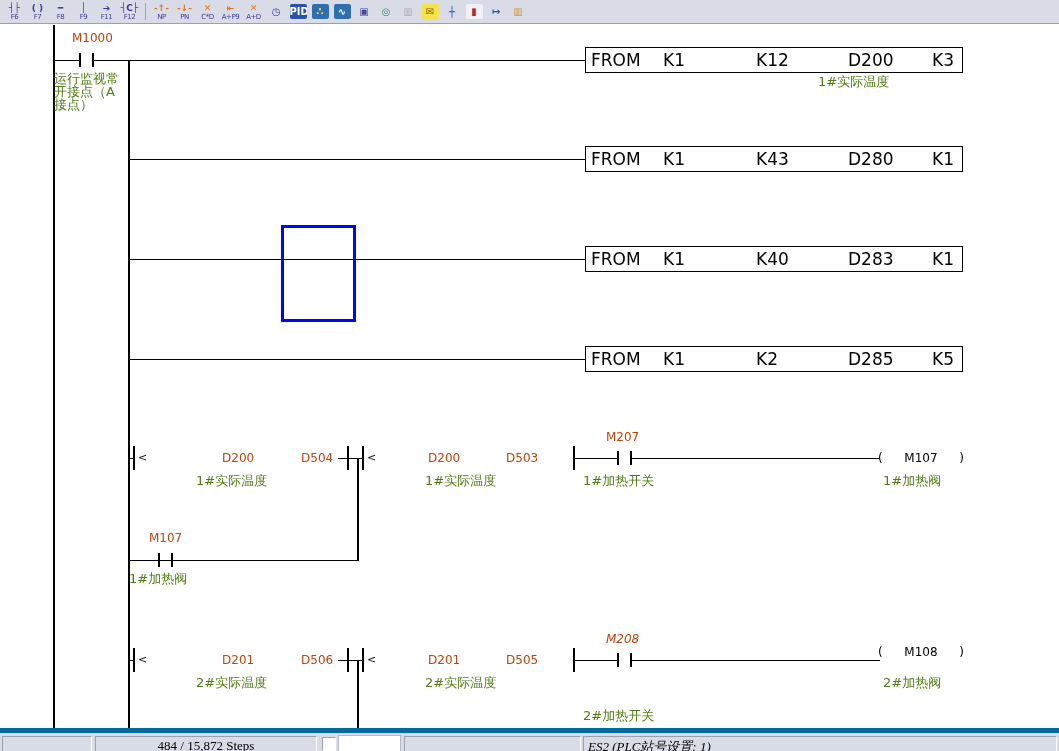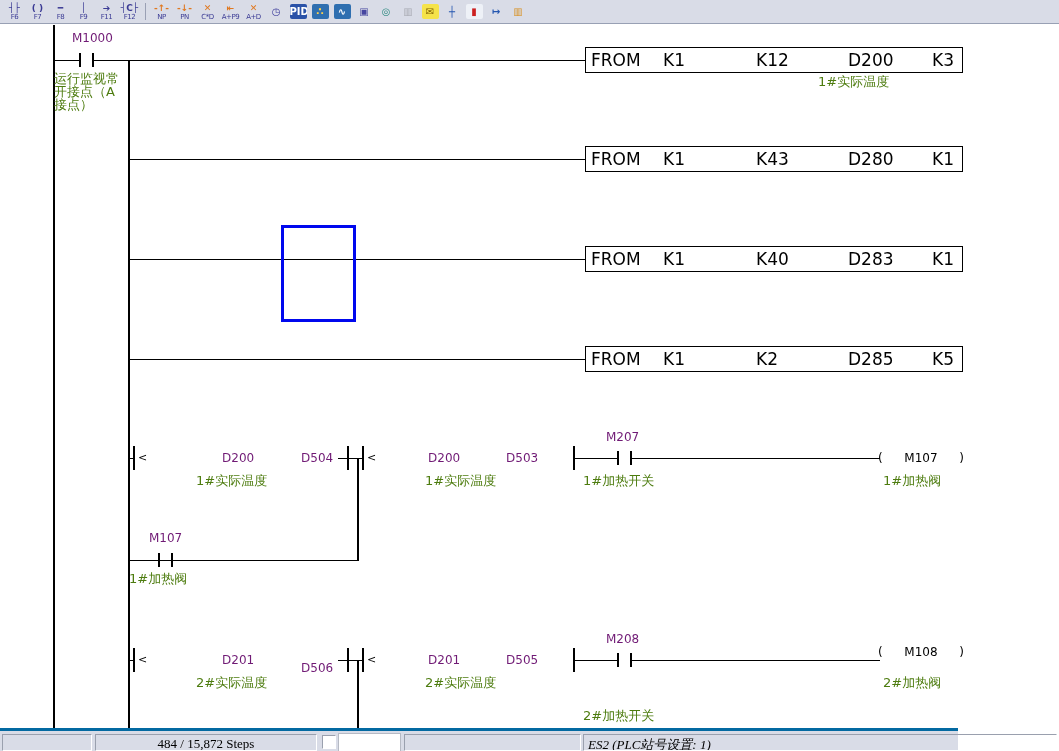--- a/index.html
+++ b/index.html
@@ -22,38 +22,38 @@
   .tbtn.sep { width:1px; height:17px; background:#9aa0b4; margin:0 4px;
     border-radius:0; }
 
   
   .canvas { position:absolute; left:0; top:25px; width:1059px; height:703px;
     background:#fff; }
   .h { position:absolute; height:1px; background:#000; }
   .v { position:absolute; width:2px; background:#000; }
   .bar { position:absolute; width:2px; height:14px; background:#000; }
   .tbar { position:absolute; width:2px; height:24px; background:#000; }
-  .dev { position:absolute; font-size:12px; line-height:14px; color:#701a75;
+  .dev { position:absolute; font-size:12px; line-height:14px; color:#c2410c;
     white-space:nowrap; }
   .op  { position:absolute; font-size:11px; line-height:14px; color:#000; }
   .cmt { position:absolute; font-size:13px; line-height:13px; color:#4d7c0f;
     white-space:nowrap; }
   .cmt.wrap { white-space:normal; width:70px; }
   .box { position:absolute; left:585px; width:378px; height:26px;
     border:1px solid #000; background:#fff; }
   .box .bt { position:absolute; top:5px; font-size:17px; line-height:14px; }
   .bt.c1{left:5px}.bt.c2{left:77px}.bt.c3{left:170px}.bt.c4{left:262px}.bt.c5{left:346px}
   .coil { position:absolute; width:86px; display:flex;
     justify-content:space-between; font-size:12px; line-height:14px; }
   .coil::before{content:"(";} .coil::after{content:")";}
   .sel { position:absolute; border:3px solid #0008ee; background:transparent; }
 
   
-  .status { position:absolute; left:0; top:728px; width:958px; height:23px;
-    background:#d9dce7; border-top:3px solid #0369a1;
+  .status { position:absolute; left:0; top:728px; width:1059px; height:23px;
+    background:#d9dce7; border-top:5px solid #0369a1;
     font-family:"Liberation Serif", serif; font-size:13px; color:#000; }
   .seg { position:absolute; top:3px; height:17px; border:1px solid;
     border-color:#9aa0ae #fff #fff #9aa0ae; padding:1px 4px 0 4px;
     white-space:nowrap; overflow:hidden; }
   .seg.center { text-align:center; }
   .sqbox { position:absolute; top:4px; width:14px; height:14px; background:#fff;
     border:1px solid; border-color:#9aa0ae #fff #fff #9aa0ae; }
   .wbox { position:absolute; top:2px; width:63px; height:19px; background:#fff;
     border:1px solid #b6bac4; }
 </style>
@@ -250,36 +250,36 @@
     <div class="bar" style="left:171px;top:528px;"></div>
     <div class="dev" style="left:149px;top:506px;">M107</div>
     <div class="cmt" style="left:129px;top:547px;">1#加热阀</div>
   </div>
 
   <div>
     <div class="h" style="left:128px;top:635px;width:7px;"></div>
     <div class="tbar" style="left:133px;top:623px;"></div>
     <div class="op" style="left:138px;top:628px;">&lt;</div>
     <div class="dev" style="left:222px;top:628px;">D201</div>
-    <div class="dev" style="left:301px;top:628px;margin-top:8px;">D506</div>
+    <div class="dev" style="left:301px;top:628px;">D506</div>
     <div class="cmt" style="left:196px;top:651px;">2#实际温度</div>
     <div class="h" style="left:338px;top:635px;width:26px;"></div>
     <div class="tbar" style="left:347px;top:623px;"></div>
     <div class="v" style="left:357px;top:635px;height:68px;"></div>
     <div class="tbar" style="left:362px;top:623px;"></div>
     <div class="op" style="left:367px;top:628px;">&lt;</div>
     <div class="dev" style="left:428px;top:628px;">D201</div>
     <div class="dev" style="left:506px;top:628px;">D505</div>
     <div class="cmt" style="left:425px;top:651px;">2#实际温度</div>
     <div class="tbar" style="left:573px;top:623px;"></div>
     <div class="h" style="left:575px;top:635px;width:43px;"></div>
     <div class="bar" style="left:617px;top:628px;"></div>
     <div class="bar" style="left:630px;top:628px;"></div>
     <div class="h" style="left:632px;top:635px;width:248px;"></div>
-    <div class="dev" style="left:606px;top:607px;">M208</div>
+    <div class="dev" style="left:606px;top:607px;font-style:italic;">M208</div>
     <div class="cmt" style="left:583px;top:684px;">2#加热开关</div>
     <div class="coil" style="left:878px;top:620px;">
       <span>M108</span>
     </div>
     <div class="cmt" style="left:883px;top:651px;">2#加热阀</div>
   </div>
 </div>
 
 <div class="status">
   <div class="seg" style="left:2px;width:90px;"></div>

